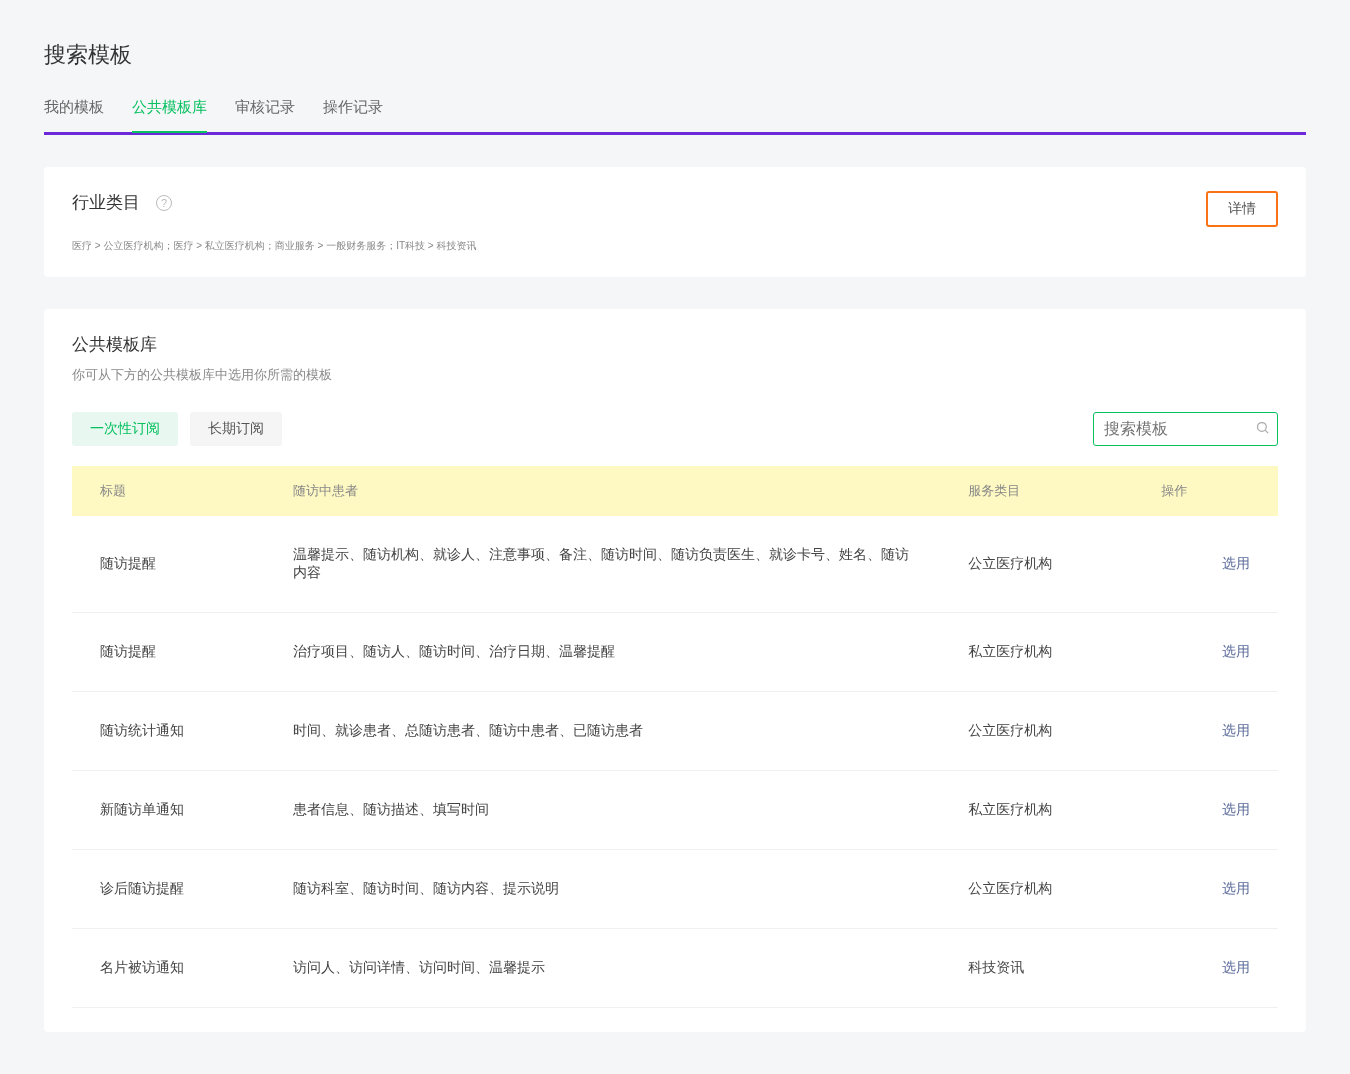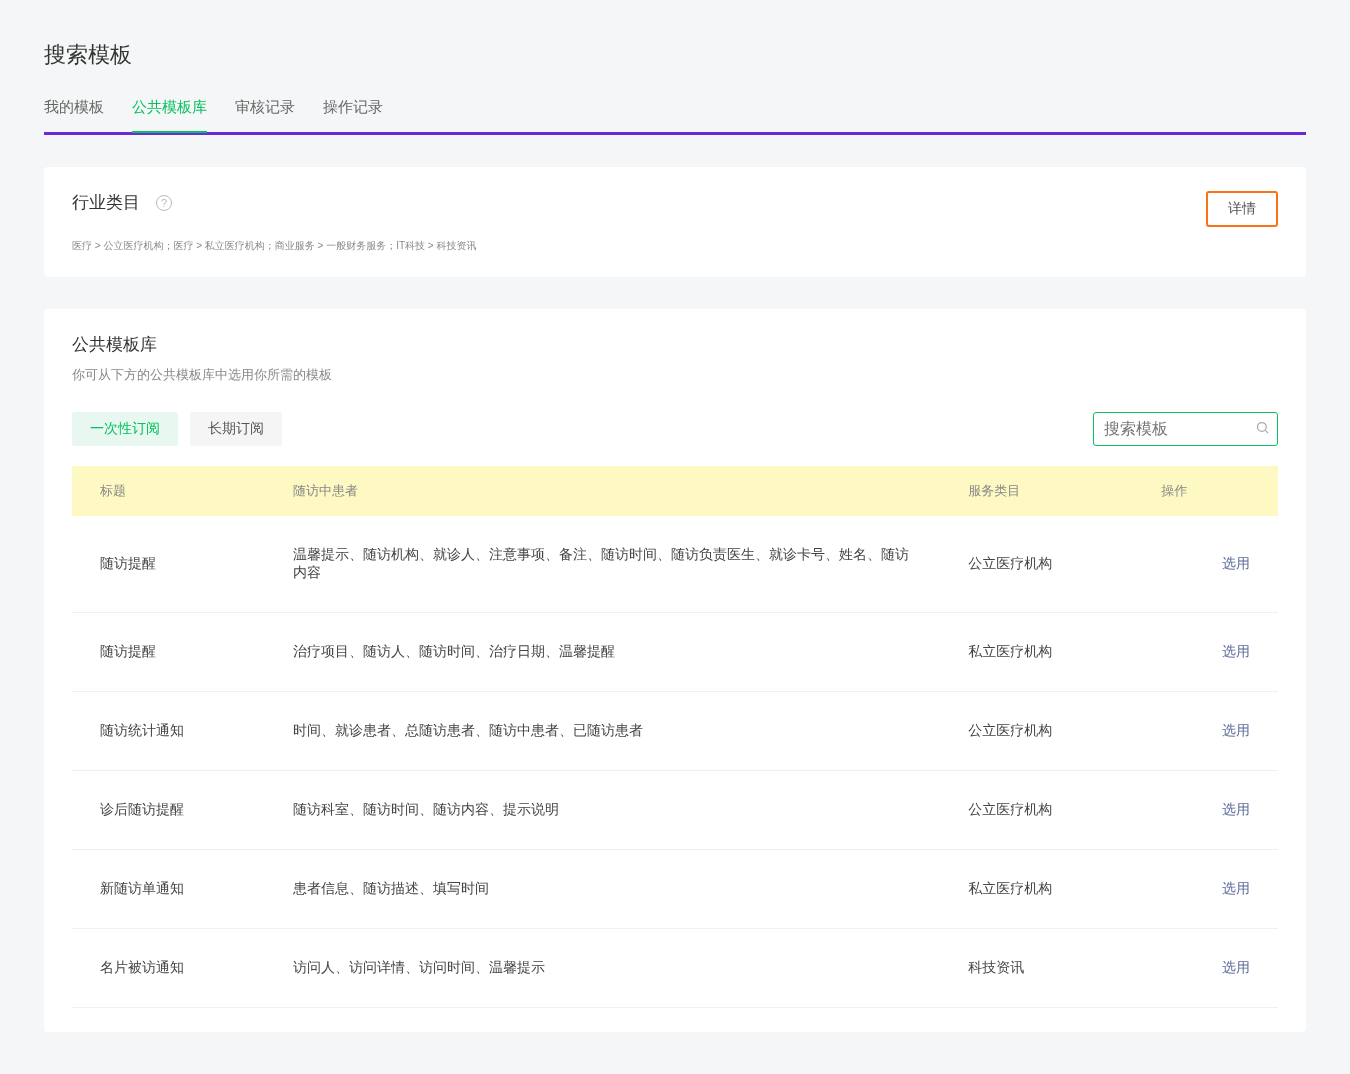--- a/index.html
+++ b/index.html
@@ -223,29 +223,29 @@
             <td class="col-category">私立医疗机构</td>
             <td class="col-action"><span class="link-action">选用</span></td>
           </tr>
           <tr>
             <td class="col-title">随访统计通知</td>
             <td class="col-keywords">时间、就诊患者、总随访患者、随访中患者、已随访患者</td>
             <td class="col-category">公立医疗机构</td>
             <td class="col-action"><span class="link-action">选用</span></td>
           </tr>
           <tr>
+            <td class="col-title">新随访单通知</td>
+            <td class="col-keywords">患者信息、随访描述、填写时间</td>
+            <td class="col-category">私立医疗机构</td>
+            <td class="col-action"><span class="link-action">选用</span></td>
+          </tr>
+          <tr>
             <td class="col-title">诊后随访提醒</td>
             <td class="col-keywords">随访科室、随访时间、随访内容、提示说明</td>
             <td class="col-category">公立医疗机构</td>
-            <td class="col-action"><span class="link-action">选用</span></td>
-          </tr>
-          <tr>
-            <td class="col-title">新随访单通知</td>
-            <td class="col-keywords">患者信息、随访描述、填写时间</td>
-            <td class="col-category">私立医疗机构</td>
             <td class="col-action"><span class="link-action">选用</span></td>
           </tr>
           <tr>
             <td class="col-title">名片被访通知</td>
             <td class="col-keywords">访问人、访问详情、访问时间、温馨提示</td>
             <td class="col-category">科技资讯</td>
             <td class="col-action"><span class="link-action">选用</span></td>
           </tr>
         </tbody>
     </table>

